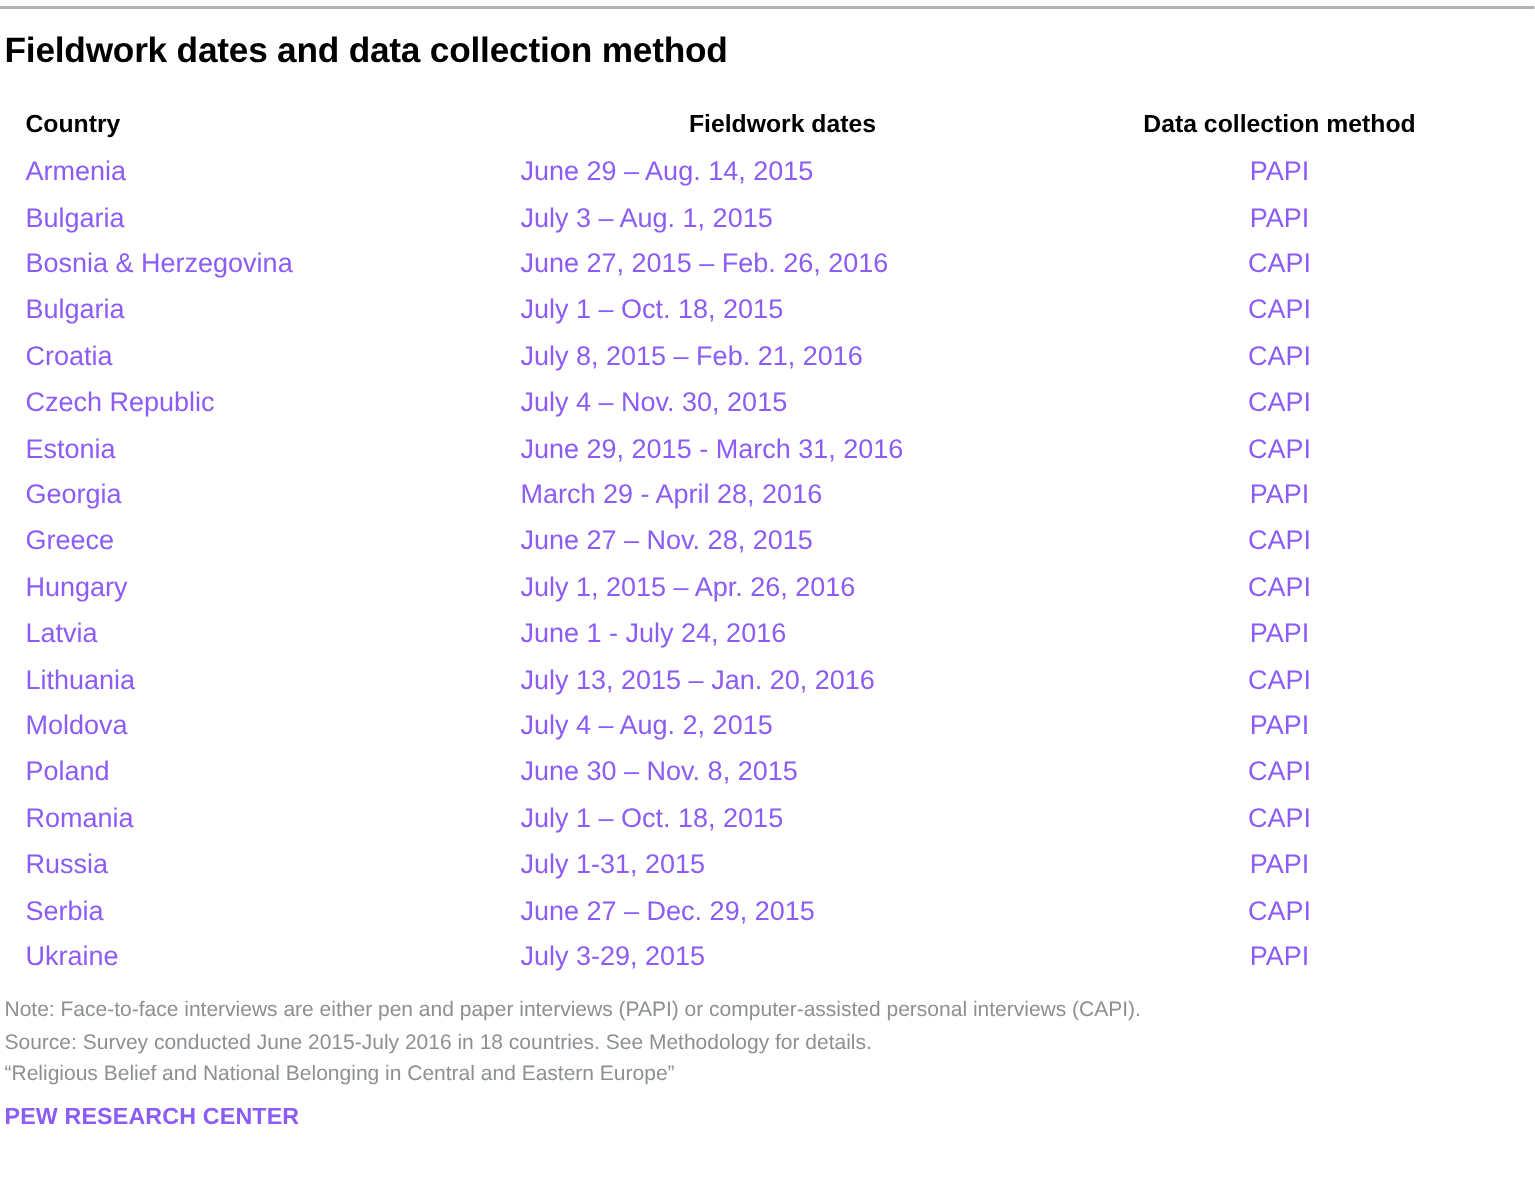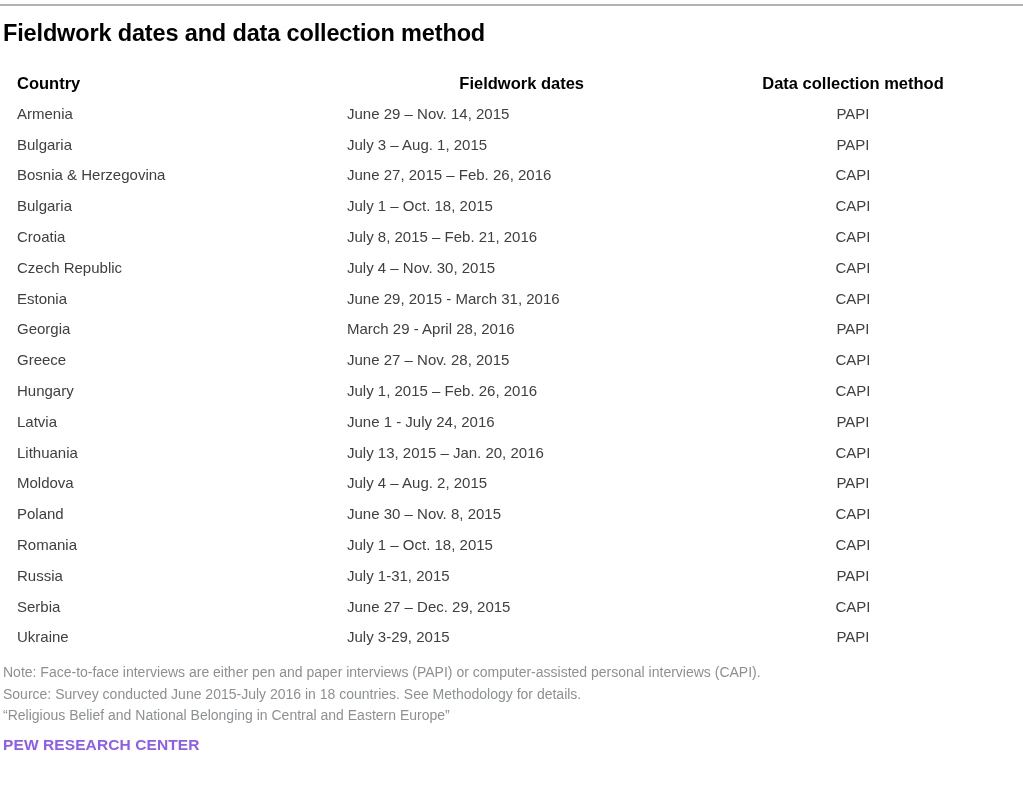--- a/index.html
+++ b/index.html
@@ -61,23 +61,23 @@
 
   .thead .cell {
     font-weight: bold;
     color: #000000;
     font-size: 16.5px;
   }
 
   .cell {
     position: absolute;
     top: 0;
-    font-size: 15px;
+    font-size: 18px;
     line-height: 22px;
-    color: #404040;
+    color: #8b5cf6;
     white-space: nowrap;
   }
 
   .col-country {
     left: 17px;
     text-align: left;
   }
 
   .col-dates {
     left: 347px;
@@ -137,21 +137,21 @@
   <div class="table">
 
     <div class="trow thead">
       <div class="cell col-country">Country</div>
       <div class="cell col-dates">Fieldwork dates</div>
       <div class="cell col-method">Data collection method</div>
     </div>
 
     <div class="trow">
       <div class="cell col-country">Armenia</div>
-      <div class="cell col-dates">June 29 – Nov. 14, 2015</div>
+      <div class="cell col-dates">June 29 – Aug. 14, 2015</div>
       <div class="cell col-method">PAPI</div>
     </div>
 
     <div class="trow">
       <div class="cell col-country">Bulgaria</div>
       <div class="cell col-dates">July 3 – Aug. 1, 2015</div>
       <div class="cell col-method">PAPI</div>
     </div>
 
     <div class="trow">
@@ -191,21 +191,21 @@
     </div>
 
     <div class="trow">
       <div class="cell col-country">Greece</div>
       <div class="cell col-dates">June 27 – Nov. 28, 2015</div>
       <div class="cell col-method">CAPI</div>
     </div>
 
     <div class="trow">
       <div class="cell col-country">Hungary</div>
-      <div class="cell col-dates">July 1, 2015 – Feb. 26, 2016</div>
+      <div class="cell col-dates">July 1, 2015 – Apr. 26, 2016</div>
       <div class="cell col-method">CAPI</div>
     </div>
 
     <div class="trow">
       <div class="cell col-country">Latvia</div>
       <div class="cell col-dates">June 1 - July 24, 2016</div>
       <div class="cell col-method">PAPI</div>
     </div>
 
     <div class="trow">

